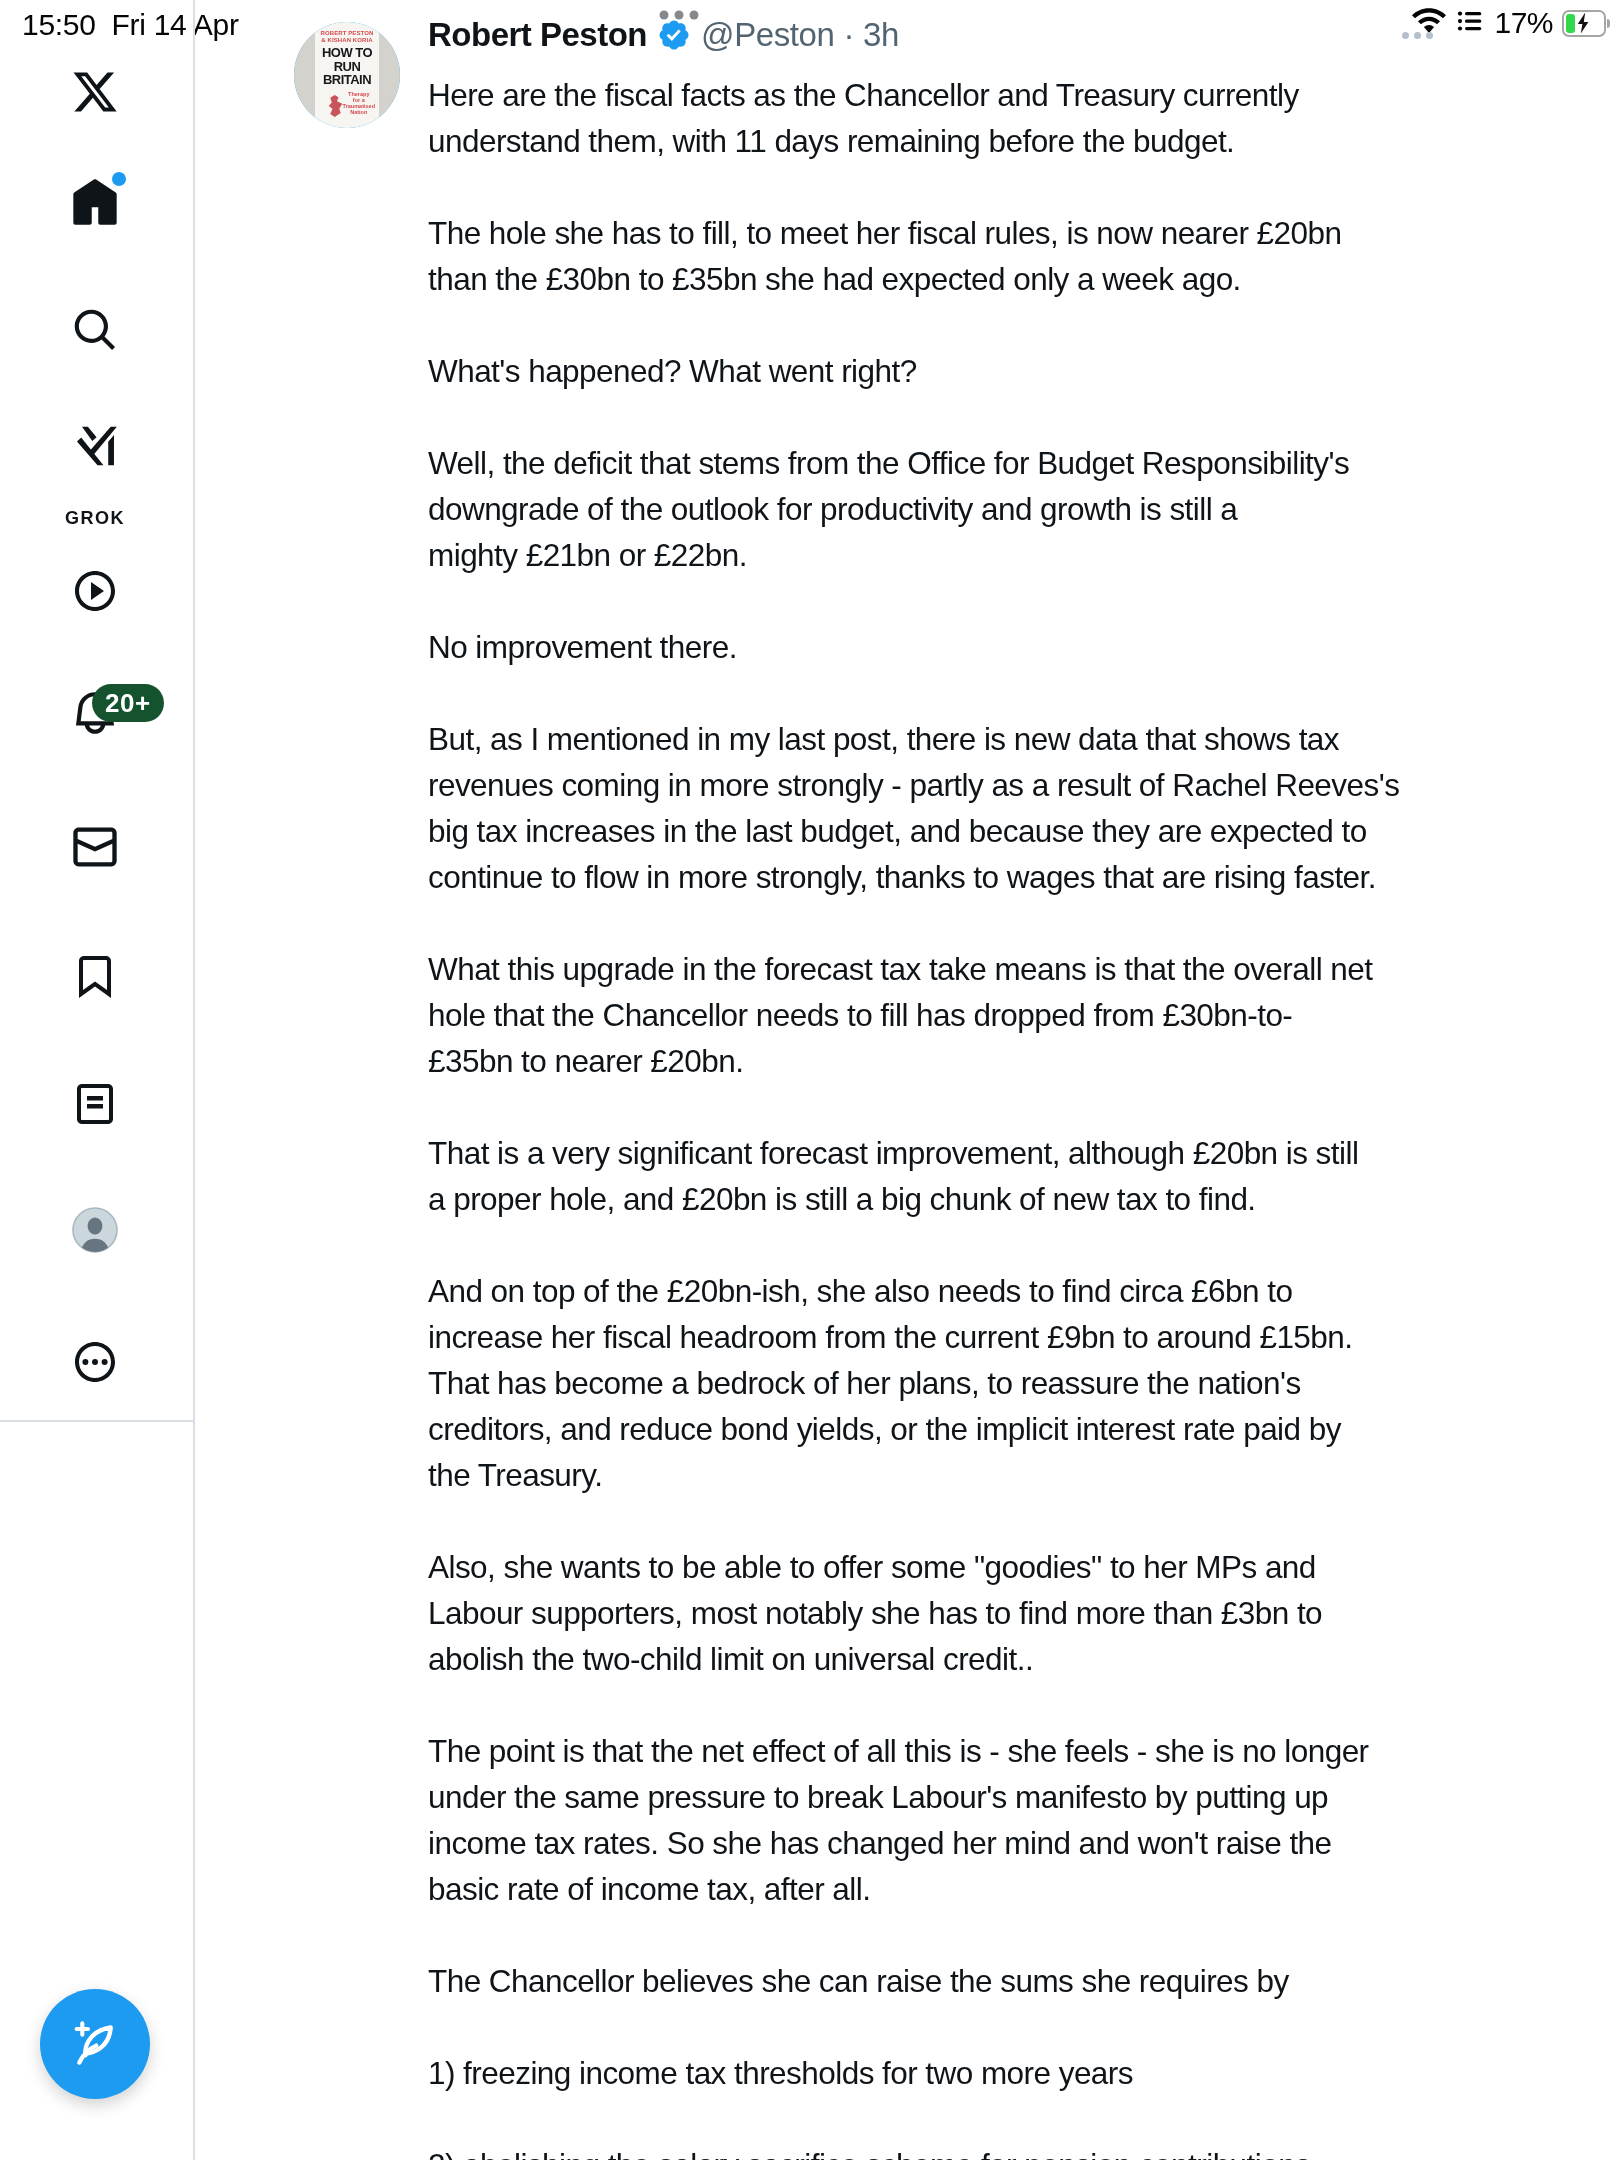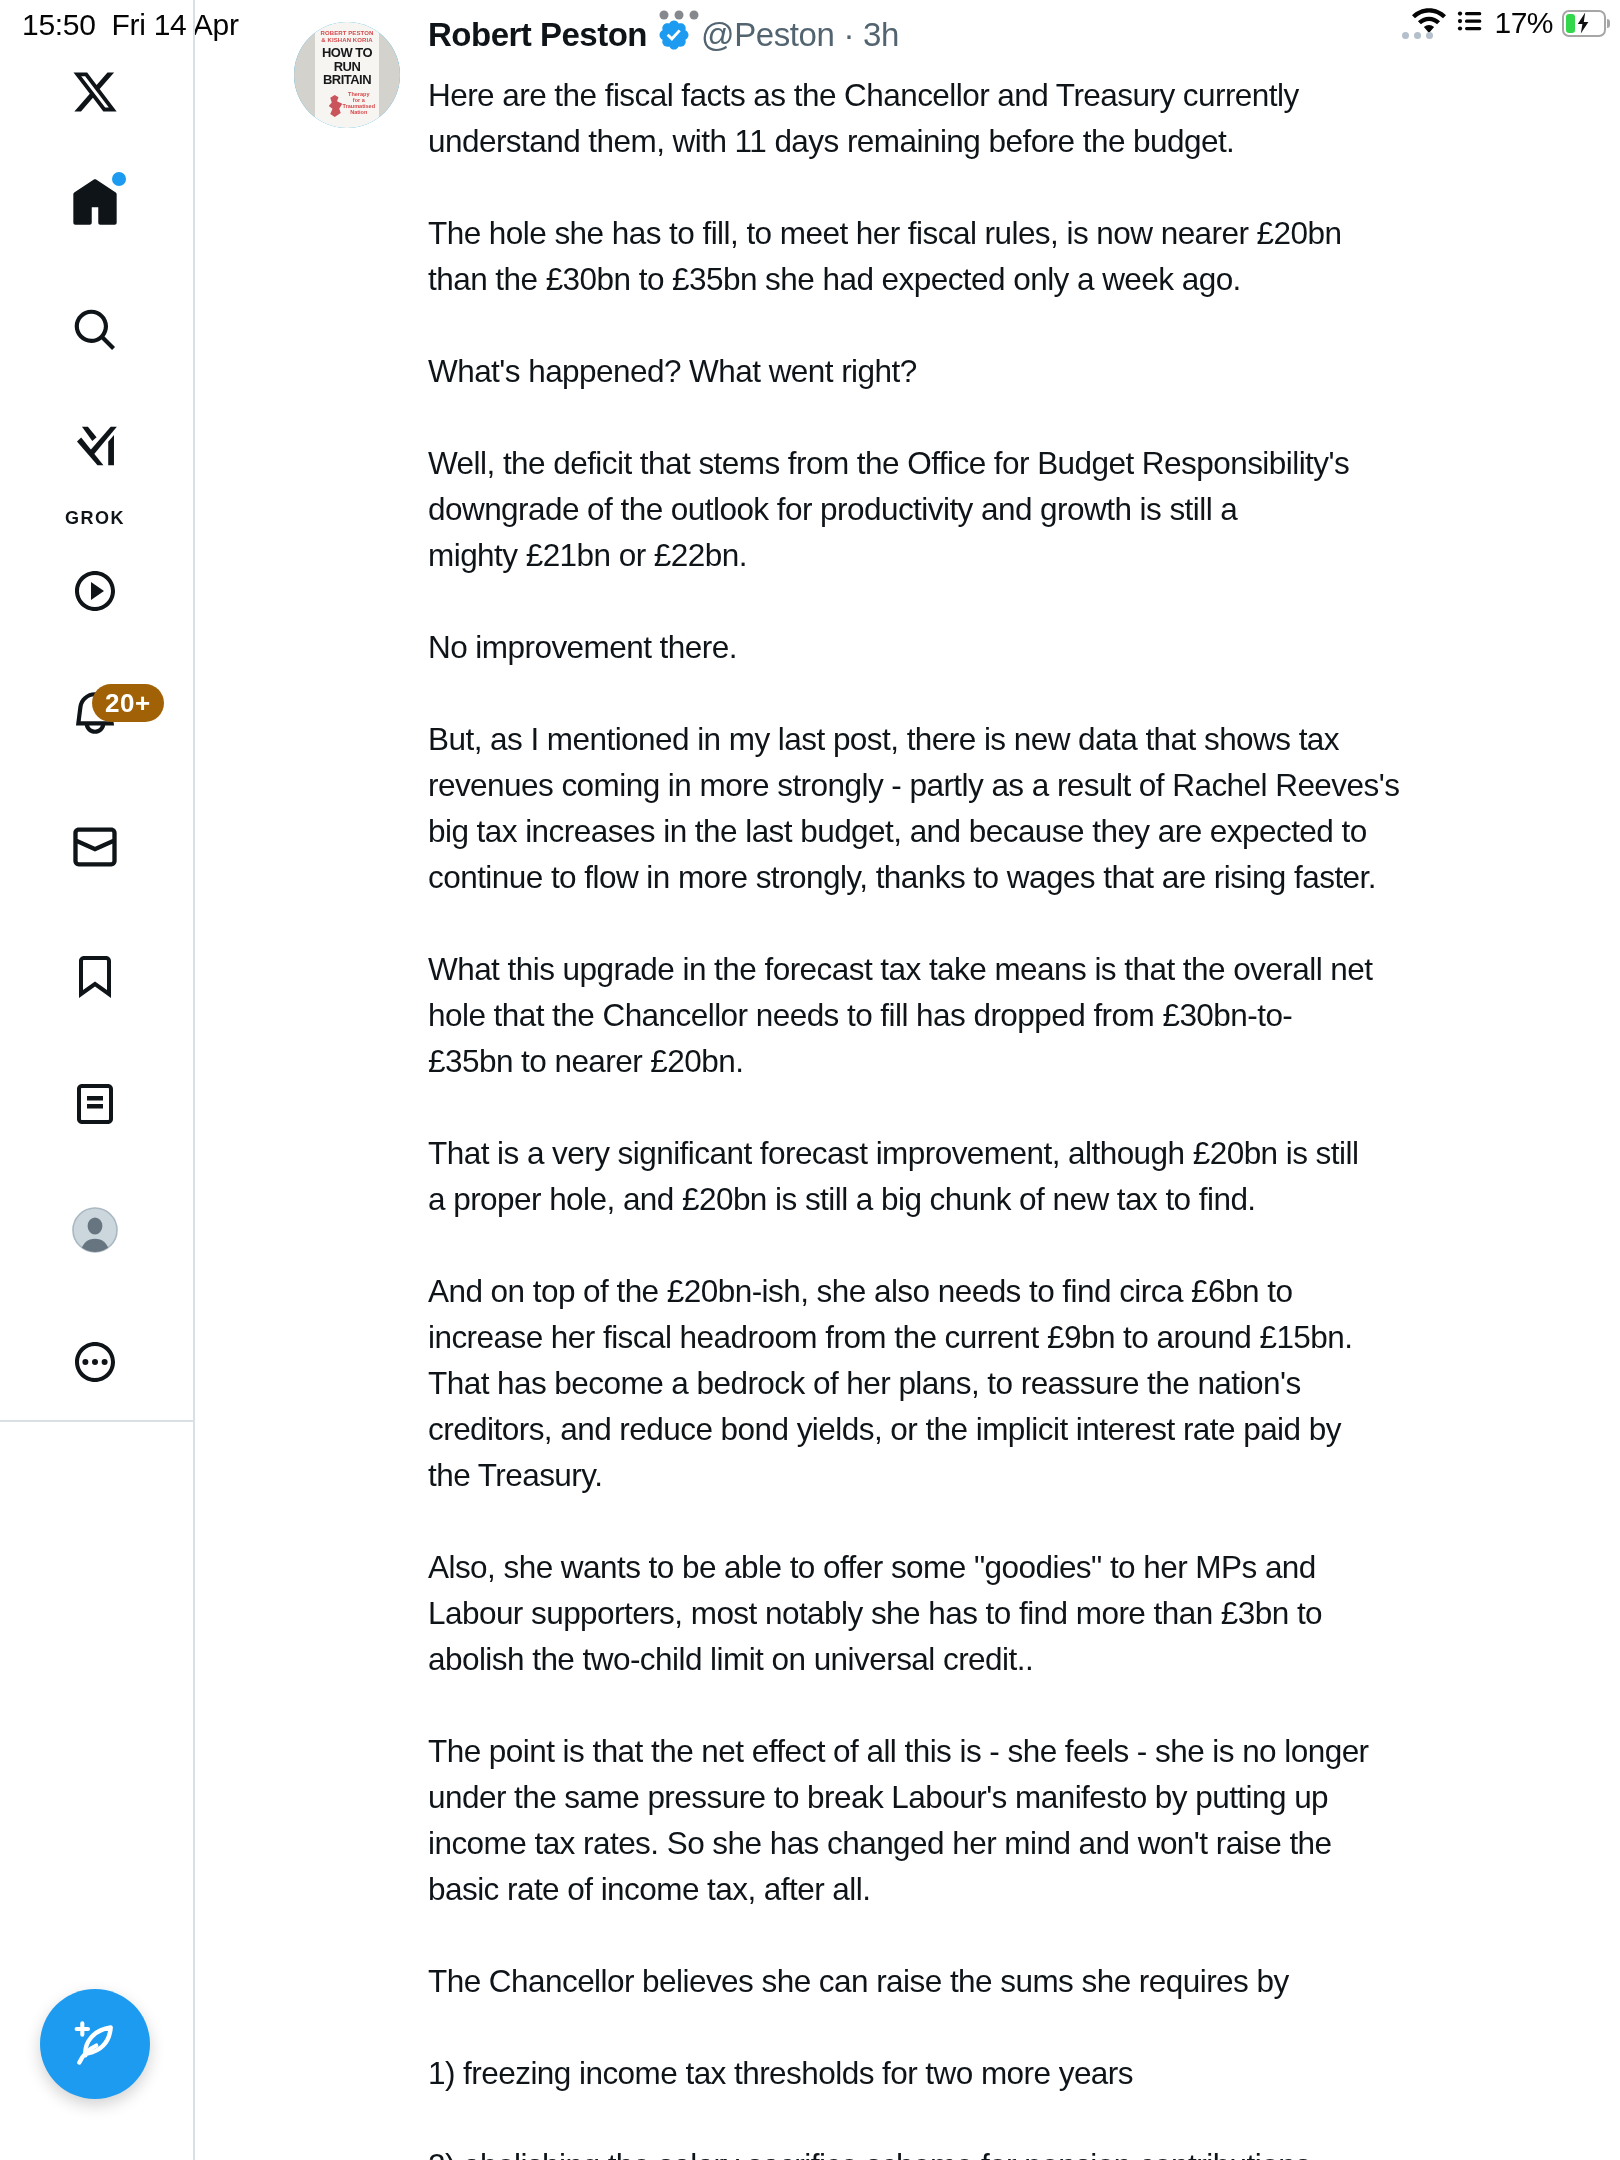--- a/index.html
+++ b/index.html
@@ -25,21 +25,21 @@
   
   .v-divider{position:absolute;left:193px;top:0;width:2px;height:2160px;background:#d8dfe5;}
   .h-divider{position:absolute;left:0;top:1420px;width:193px;height:2px;background:#d8dfe5;}
 
   
   .side-icon{position:absolute;left:95px;transform:translate(-50%,-50%);display:flex;align-items:center;justify-content:center;}
   .grok-label{position:absolute;left:95px;top:484px;transform:translateX(-50%);
     font-size:18px;font-weight:800;letter-spacing:1.5px;color:#0f1419;margin-top:24px;}
   .home-dot{position:absolute;left:112px;top:172px;width:14px;height:14px;border-radius:50%;background:#1d9bf0;}
   .notif-badge{position:absolute;left:92px;top:684px;height:38px;padding:0 13px;border-radius:19px;
-    background:#a16207;color:#fff;font-size:26px;font-weight:600;display:flex;align-items:center;letter-spacing:0.5px;}
+    background:#14532d;color:#fff;font-size:26px;font-weight:600;display:flex;align-items:center;letter-spacing:0.5px;}
   .compose-btn{position:absolute;left:95px;top:2044px;transform:translate(-50%,-50%);
     width:110px;height:110px;border-radius:50%;background:#1d9bf0;display:flex;align-items:center;justify-content:center;
     box-shadow:0 6px 16px rgba(0,0,0,0.18);}
 
   
   .window-dots{position:absolute;left:679px;top:15px;transform:translate(-50%,-50%);display:flex;gap:6px;}
   .window-dots i{width:9px;height:9px;border-radius:50%;background:#85898d;}
 
   .avatar{position:absolute;left:294px;top:22px;width:106px;height:106px;border-radius:50%;
     overflow:hidden;background:#0ea5e9;}

